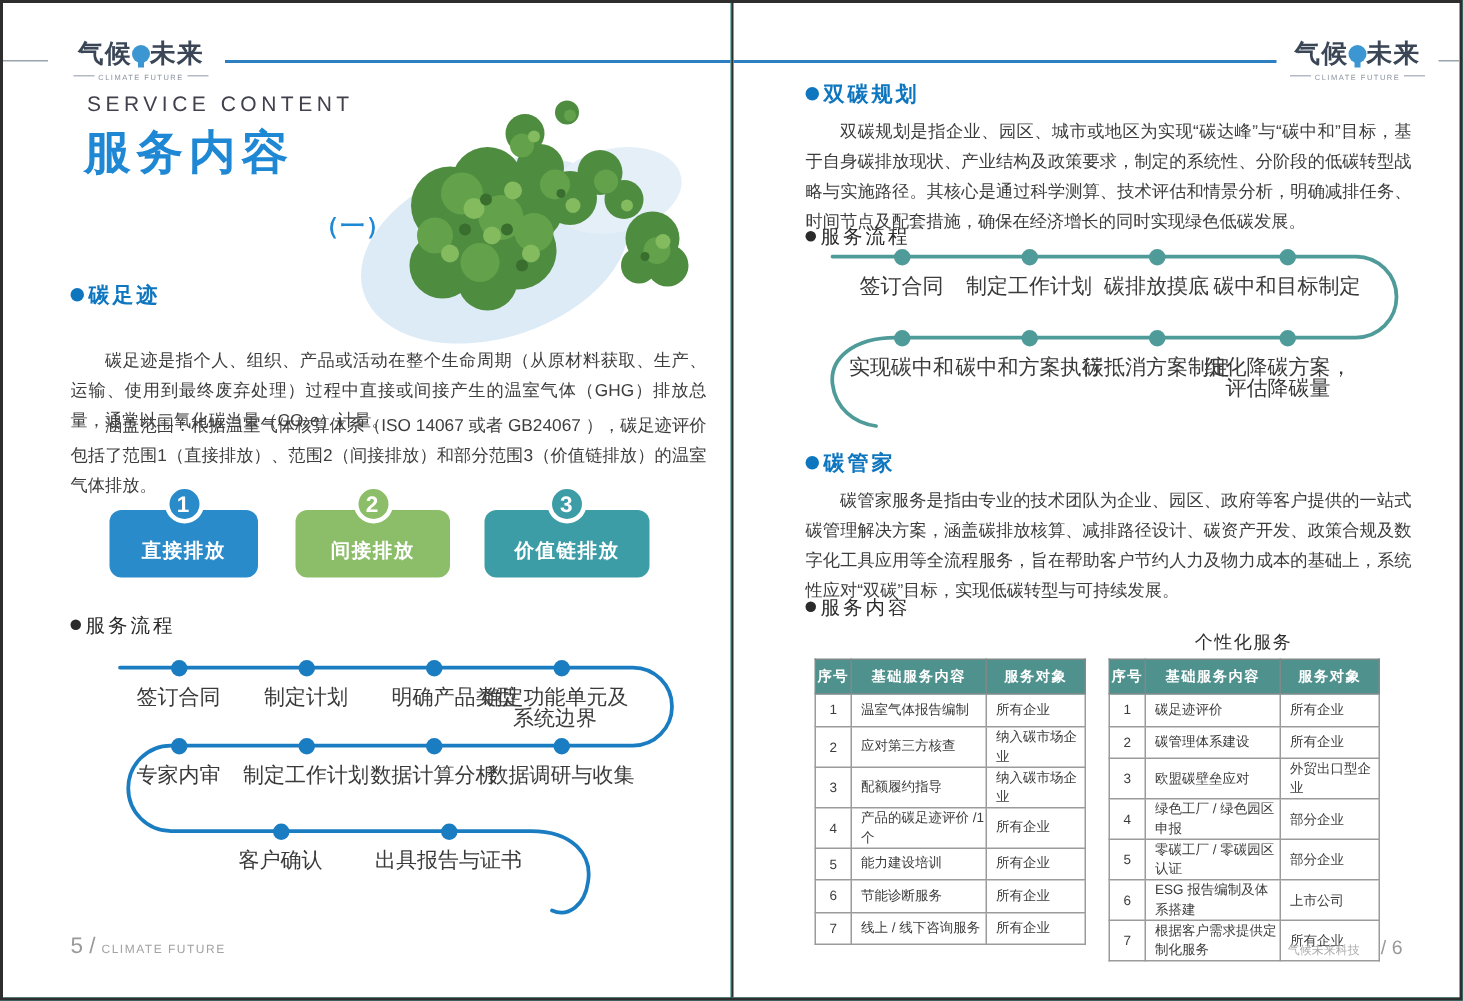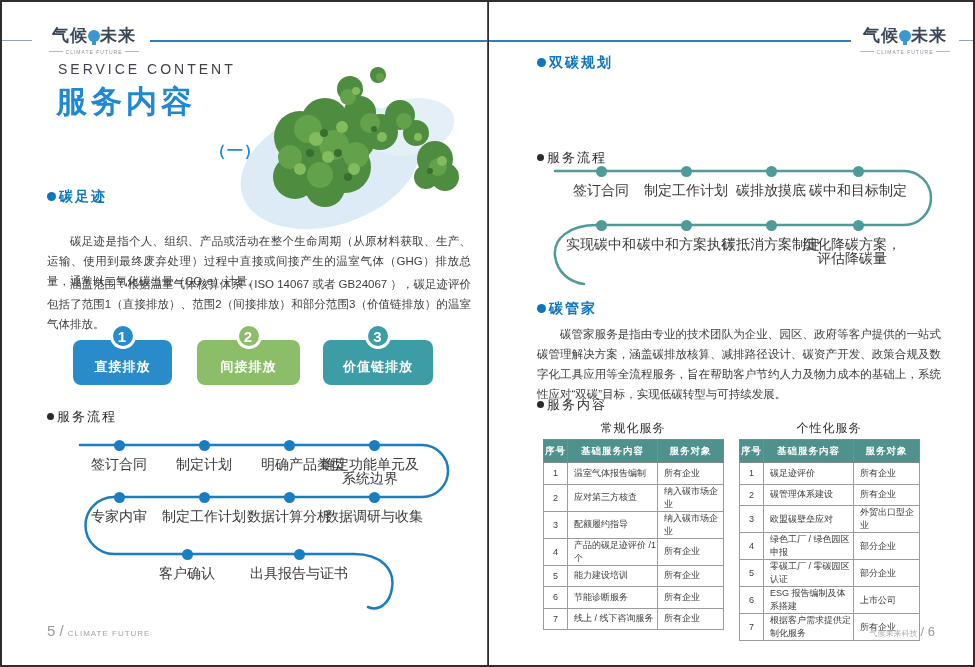--- a/index.html
+++ b/index.html
@@ -47,21 +47,21 @@
   table.svc { position:absolute; width:180px; border-collapse:collapse; table-layout:fixed; }
   table.svc th { background:#4e918d; color:#fff; font-size:9.5px; font-weight:bold; height:23px; border:1px solid #7e8a89; letter-spacing:1px; }
   table.svc td { font-size:9px; color:#3c3c3c; height:21.5px; border:1px solid #9b9b9b; padding:0 0 0 6px; }
   table.svc td.num { text-align:center; padding:0; }
   .col-num { width:24px; } .col-svc { width:90px; } .col-obj { width:66px; }
 
   
   .footer-l { position:absolute; left:45px; top:620px; color:#9a9a9a; font-size:15px; }
   .footer-l .brand { font-size:8px; letter-spacing:1px; color:#a3a3a3; margin-left:4px; }
   .footer-r { position:absolute; right:40px; top:622px; color:#9a9a9a; font-size:13px; text-align:right; }
-  .footer-r .brand { font-size:8px; color:#adadad; margin-right:3px; }
+  .footer-r .brand { font-size:8px; color:#adadad; margin-right:14px; }
 
   .tree { position:absolute; left:228px; top:55px; }
 </style>
 </head>
 <body>
 
 <div class="spread">
 
   <div class="page page-left">
     <div class="rule gray" style="left:0; top:38px; width:30px;"></div>
@@ -180,20 +180,21 @@
 
   <div class="page page-right">
     <div class="rule" style="left:0; top:38px; width:362px;"></div>
     <div class="logo" style="left:366px; top:22px;">
       <div class="logo-zh"><span>气候</span><span class="logo-bulb"></span><span>未来</span></div>
       <div class="logo-en">CLIMATE FUTURE</div>
     </div>
     <div class="rule gray" style="right:0; top:38px; width:16px;"></div>
 
     <div class="sec-head" style="left:48px; top:52px;"><span class="bullet"></span><span>双碳规划</span></div>
+    <p class="para" style="left:48px; top:76px; width:404px;">双碳规划是指企业、园区、城市或地区为实现“碳达峰”与“碳中和”目标，基于自身碳排放现状、产业结构及政策要求，制定的系统性、分阶段的低碳转型战略与实施路径。其核心是通过科学测算、技术评估和情景分析，明确减排任务、时间节点及配套措施，确保在经济增长的同时实现绿色低碳发展。</p>
 
     <div class="sec-head-dark" style="left:48px; top:147px;"><span class="bullet dark"></span><span>服务流程</span></div>
 
     <div class="flow" style="left:0; top:157px; width:487px; height:135px;">
       <svg width="487" height="135">
         <path d="M66 12 H415 A27 27 0 0 1 415 66 L108 66 C80 66 64 80 66 97 C68 113 80 123 95 125" fill="none" stroke="#4f9b99" stroke-width="2.5" stroke-linecap="round"></path>
       </svg>
       <span class="dot teal" style="left:107px; top:7px;"></span>
       <span class="dot teal" style="left:192px; top:7px;"></span>
       <span class="dot teal" style="left:277px; top:7px;"></span>
@@ -210,21 +211,20 @@
       <div class="flow-label" style="left:141px; top:78px;">碳中和方案执行</div>
       <div class="flow-label" style="left:226px; top:78px;">碳抵消方案制定</div>
       <div class="flow-label" style="left:313px; top:78px; width:100px;">细化降碳方案，评估降碳量</div>
     </div>
 
     <div class="sec-head" style="left:48px; top:298px;"><span class="bullet"></span><span>碳管家</span></div>
     <p class="para" style="left:48px; top:322px; width:404px;">碳管家服务是指由专业的技术团队为企业、园区、政府等客户提供的一站式碳管理解决方案，涵盖碳排放核算、减排路径设计、碳资产开发、政策合规及数字化工具应用等全流程服务，旨在帮助客户节约人力及物力成本的基础上，系统性应对“双碳”目标，实现低碳转型与可持续发展。</p>
 
     <div class="sec-head-dark" style="left:48px; top:394px;"><span class="bullet dark"></span><span>服务内容</span></div>
 
-    <div class="tbl-title" style="left:54px; top:418px;">常规化服务</div>
     <div class="tbl-title" style="left:250px; top:418px;">个性化服务</div>
 
     <table class="svc" style="left:54px; top:437px;">
       <colgroup>
           <col class="col-num">
           <col class="col-svc">
           <col class="col-obj">
         </colgroup>
       <tbody>
           <tr>

